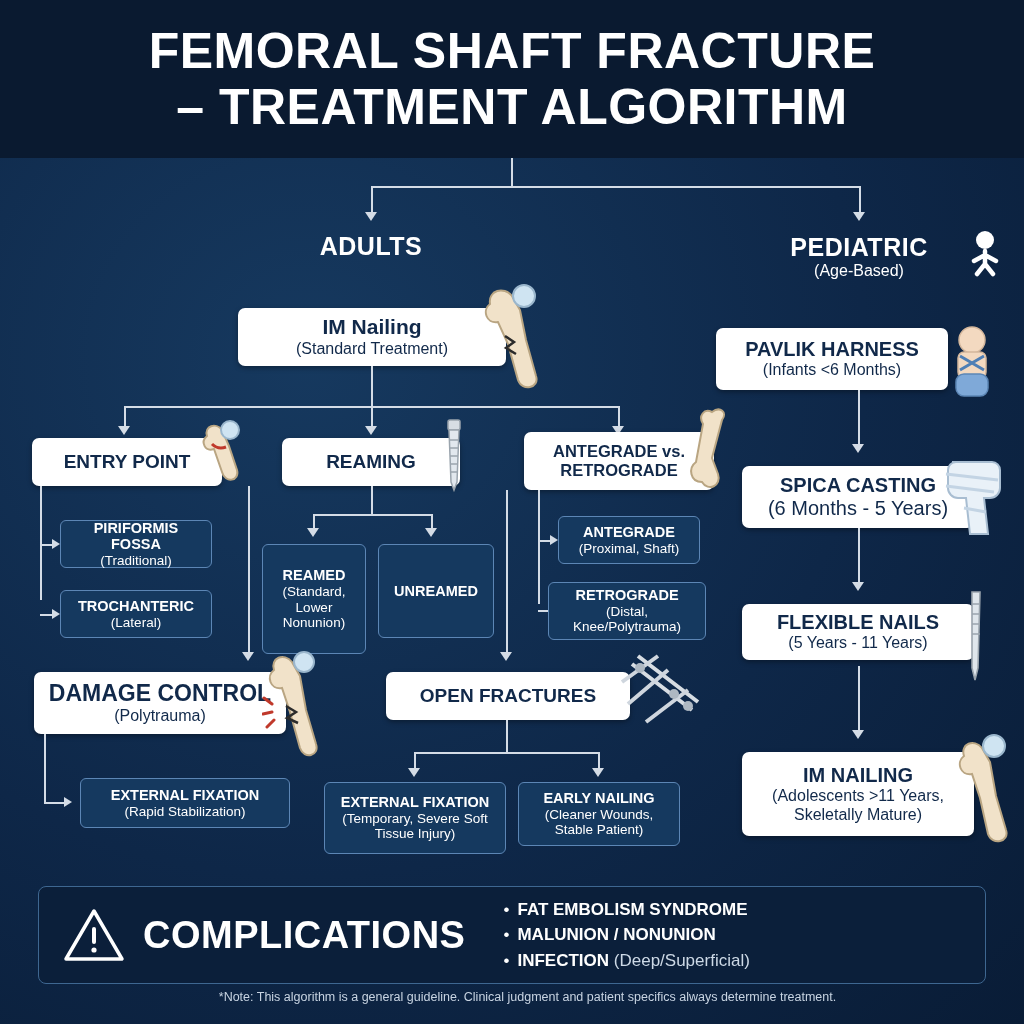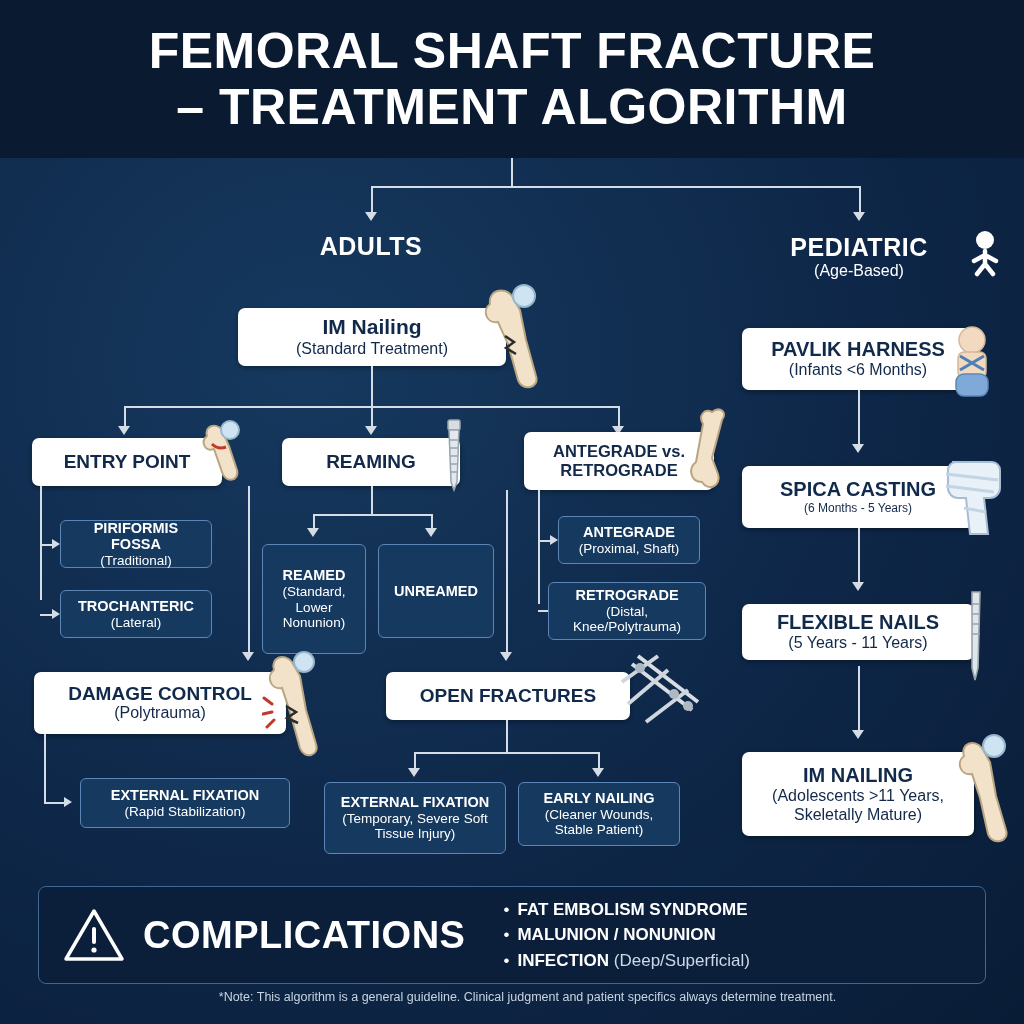--- a/index.html
+++ b/index.html
@@ -224,21 +224,21 @@
     <span class="s2">(Proximal, Shaft)</span>
   </div>
   <div class="subnode" style="left:548px; top:582px; width:158px; height:58px;">
     <span class="s1">RETROGRADE</span>
     <span class="s2">(Distal, Knee/Polytrauma)</span>
   </div>
 
   <div class="ln v" style="left:248px; top:486px; height:168px;"></div>
   <div class="arrow-d" style="left:242px; top:652px;"></div>
   <div class="node" style="left:34px; top:672px; width:252px; height:62px;">
-    <span class="t1" style="font-size:19px;">DAMAGE CONTROL</span>
+    <span class="t1" style="font-size:23px;">DAMAGE CONTROL</span>
     <span class="t2" style="font-size:16px;">(Polytrauma)</span>
   </div>
   <svg class="art" style="left:262px; top:648px;" width="66" height="114" viewBox="0 0 66 114">
     <path d="M30 14 C22 4 8 10 12 22 C4 28 8 42 20 40 L28 64 L38 100 C42 112 58 108 54 96 L44 62 L38 28 Z" fill="#f1e2c9" stroke="#b9a582" stroke-width="2"></path>
     <circle cx="42" cy="14" r="10" fill="#cfe4f2" stroke="#9ab6cc" stroke-width="2"></circle>
     <path d="M24 58 l10 6 l-9 6 l11 5" stroke="#2b2b2b" stroke-width="2.5" fill="none"></path>
     <path d="M10 56 l-8 -6 M10 64 l-9 2 M12 72 l-7 7" stroke="#c0392b" stroke-width="3" fill="none" stroke-linecap="round"></path>
   </svg>
   <div class="ln v" style="left:44px; top:734px; height:68px;"></div>
   <div class="ln h" style="left:44px; top:802px; width:22px;"></div>
@@ -269,36 +269,36 @@
 
   <div class="subnode" style="left:324px; top:782px; width:182px; height:72px;">
     <span class="s1">EXTERNAL FIXATION</span>
     <span class="s2">(Temporary, Severe Soft Tissue Injury)</span>
   </div>
   <div class="subnode" style="left:518px; top:782px; width:162px; height:64px;">
     <span class="s1">EARLY NAILING</span>
     <span class="s2">(Cleaner Wounds, Stable Patient)</span>
   </div>
 
-  <div class="node" style="left:742px; top:328px; width:232px; height:62px;">
+  <div class="node" style="left:716px; top:328px; width:232px; height:62px;">
     <span class="t1" style="font-size:20px;">PAVLIK HARNESS</span>
     <span class="t2" style="font-size:16px;">(Infants &lt;6 Months)</span>
   </div>
   <svg class="art" style="left:944px; top:324px;" width="56" height="86" viewBox="0 0 56 86">
     <circle cx="28" cy="16" r="13" fill="#f3d9c0" stroke="#d4b79c" stroke-width="1.5"></circle>
     <rect x="14" y="28" width="28" height="26" rx="6" fill="#f3d9c0" stroke="#d4b79c" stroke-width="1.5"></rect>
     <rect x="12" y="50" width="32" height="22" rx="8" fill="#7fa9d8" stroke="#5c86b5" stroke-width="1.5"></rect>
     <path d="M16 32 L40 46 M40 32 L16 46" stroke="#4f7fb5" stroke-width="3"></path>
   </svg>
   <div class="ln v" style="left:858px; top:390px; height:56px;"></div>
   <div class="arrow-d" style="left:852px; top:444px;"></div>
 
   <div class="node" style="left:742px; top:466px; width:232px; height:62px;">
     <span class="t1" style="font-size:20px;">SPICA CASTING</span>
-    <span class="t2" style="font-size:12px;">(6 Months - 5 Years)</span>
+    <span class="t2" style="font-size:20px;">(6 Months - 5 Years)</span>
   </div>
   <svg class="art" style="left:936px; top:456px;" width="72" height="84" viewBox="0 0 72 84">
     <path d="M16 6 h40 a8 8 0 0 1 8 8 v18 a10 10 0 0 1 -10 10 h-6 l4 36 h-18 l-4 -36 h-8 a10 10 0 0 1 -10 -10 v-18 a8 8 0 0 1 8 -8 z" fill="#e9f1f8" stroke="#a8bdd1" stroke-width="2"></path>
     <path d="M10 18 l52 6 M10 30 l48 6 M28 52 l22 4" stroke="#c3d4e4" stroke-width="3"></path>
   </svg>
   <div class="ln v" style="left:858px; top:528px; height:56px;"></div>
   <div class="arrow-d" style="left:852px; top:582px;"></div>
 
   <div class="node" style="left:742px; top:604px; width:232px; height:56px;">
     <span class="t1" style="font-size:20px;">FLEXIBLE NAILS</span>

